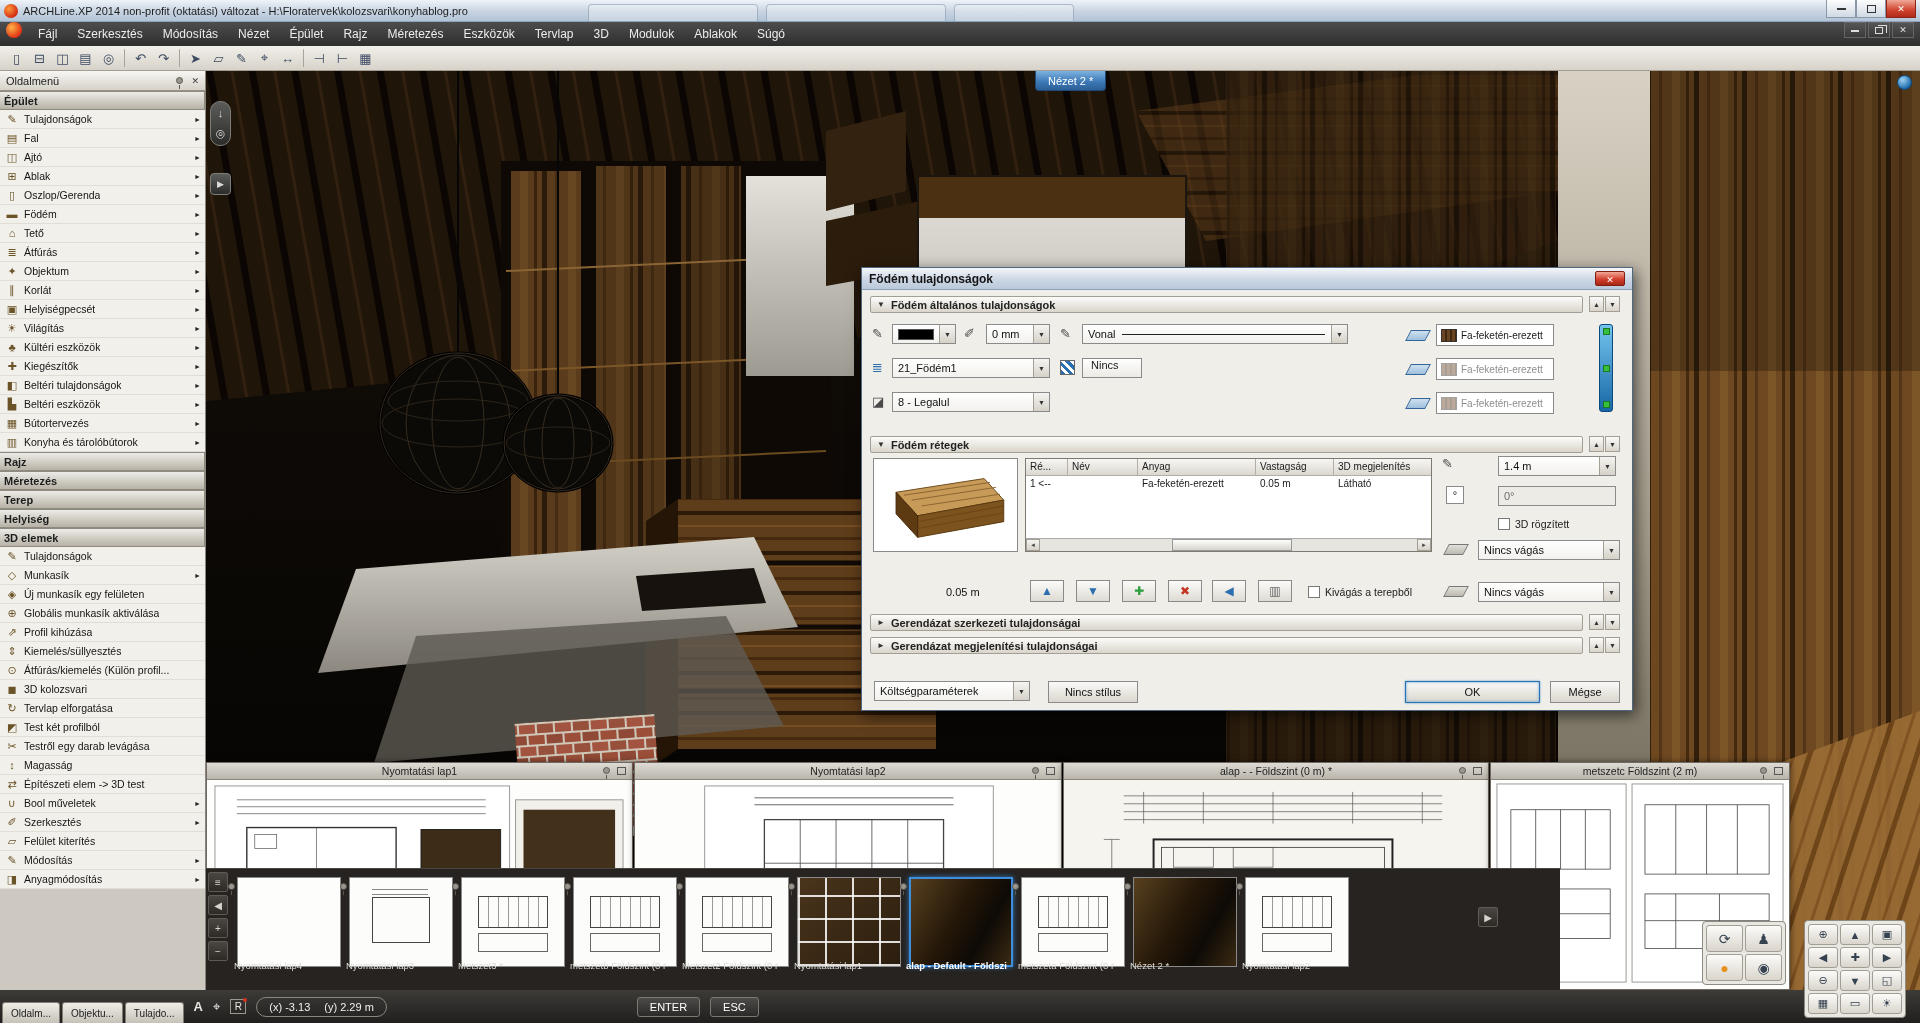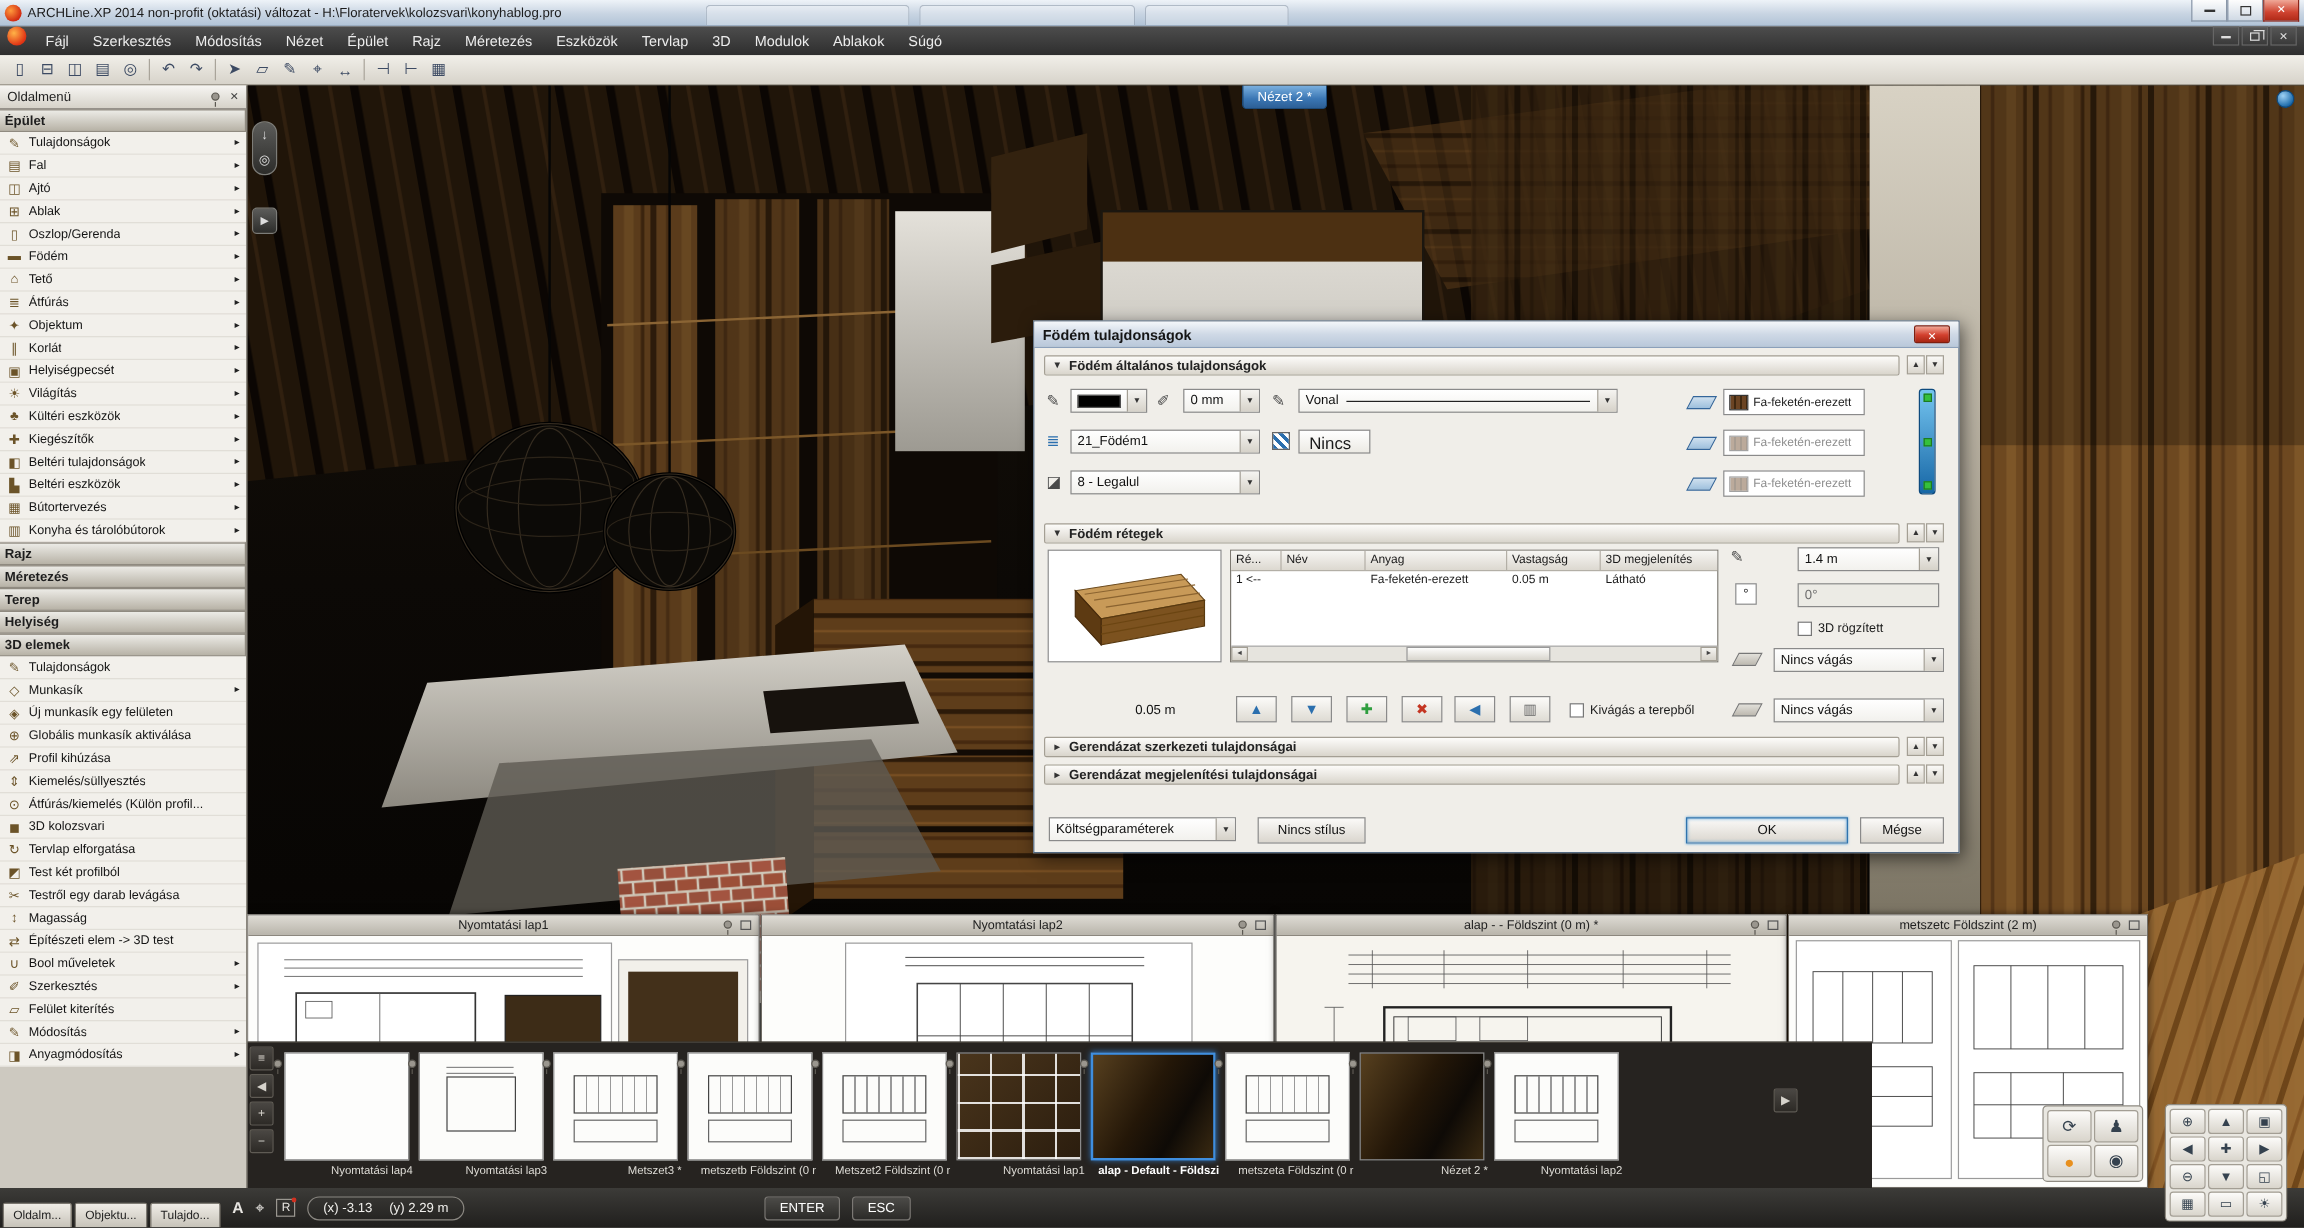--- a/index.html
+++ b/index.html
@@ -67,21 +67,21 @@
 
 
 .thumbstrip{position:absolute;left:206px;top:868px;width:1354px;height:122px;background:#262320;border-top:1px solid #4a463f;z-index:20}
 .strip-ctl{position:absolute;left:2px;top:3px;display:flex;flex-direction:column;gap:3px}
 .sc-btn{width:20px;height:20px;background:linear-gradient(#4a4743,#2d2a26);border:1px solid #5f5b54;color:#d6d3cc;font-size:10px;display:flex;align-items:center;justify-content:center;border-radius:2px}
 .sc-btn.right{position:absolute;left:1272px;top:38px}
 .thumbs{position:absolute;left:28px;top:2px;display:flex;gap:2px}
 .thumb{position:relative;width:110px;height:118px;flex:0 0 auto}
 .t-view{position:absolute;left:3px;right:3px;top:6px;height:90px;background:#fcfcfa;border:1px solid #8a8a8a}
 .thumb.selected .t-view{border:2px solid #3f8ede;box-shadow:0 0 5px #2f76c0}
-.t-label{position:absolute;left:0;right:0;bottom:8px;text-align:right;font-size:9.5px;color:#dedcd6;white-space:nowrap;overflow:hidden}
+.t-label{position:absolute;left:0;right:0;bottom:18px;text-align:left;font-size:9.5px;color:#dedcd6;white-space:nowrap;overflow:hidden}
 .thumb.selected .t-label{color:#fff;font-weight:bold}
 .tpin{position:absolute;right:6px;top:8px}
 .t-view.k-plan:before{content:"";position:absolute;left:22%;top:22%;width:54%;height:50%;border:1px solid #444}
 .t-view.k-plan:after{content:"";position:absolute;left:22%;top:12%;width:54%;height:4px;border-top:1px solid #888;border-bottom:1px solid #888}
 .t-view.k-elevation:before{content:"";position:absolute;left:16%;top:20%;width:66%;height:34%;border:1px solid #444;background:repeating-linear-gradient(90deg,transparent 0 9px,#999 9px 10px)}
 .t-view.k-elevation:after{content:"";position:absolute;left:16%;top:62%;width:66%;height:20%;border:1px solid #666}
 .t-view.k-collage{background:repeating-linear-gradient(90deg,rgba(255,255,255,.85) 0 2px,transparent 2px 27px),repeating-linear-gradient(0deg,rgba(255,255,255,.85) 0 2px,transparent 2px 23px),linear-gradient(135deg,#4a351c,#2b1d0e)}
 .t-view.k-render{background:linear-gradient(120deg,#57401f 0%,#241708 45%,#0e0a06 70%,#3a2a12 100%)}
 .t-view.k-blank{background:#fdfdfc}
 
@@ -118,21 +118,21 @@
 .sect .tri{margin-right:6px;font-size:8px;color:#333}
 .sarr{position:absolute;left:727px;display:flex;gap:1px}
 .sarr-b{width:15px;height:16px;background:linear-gradient(#fbfaf8,#d9d5cc);border:1px solid #a49f94;font-size:7px;display:flex;align-items:center;justify-content:center;color:#333}
 .dico{position:absolute;font-size:13px;color:#4a4a4a}
 .combo{position:absolute;height:20px;border:1px solid #8a8a8a;background:linear-gradient(#ffffff,#f2f1ed);display:flex;align-items:center;padding-left:5px;font-size:11px;color:#111}
 .combo .cval{white-space:nowrap;overflow:hidden}
 .combo .cbtn{margin-left:auto;width:16px;height:18px;background:linear-gradient(#f5f4f1,#d6d2c9);border-left:1px solid #a49f94;font-size:7px;display:flex;align-items:center;justify-content:center;color:#333;flex:0 0 auto}
 .combo.disabled{background:#ecebe5;color:#6e6e6e}
 .swatch{width:36px;height:11px;background:#000;border:1px solid #555}
 .cline{flex:1;border-top:1px solid #222;margin:0 6px}
-.btn-flat{position:absolute;height:20px;border:1px solid #8a8a8a;background:linear-gradient(#fff,#eceae4);font-size:14px;display:flex;align-items:flex-end;padding:0 8px}
+.btn-flat{position:absolute;height:20px;border:1px solid #8a8a8a;background:linear-gradient(#fff,#eceae4);font-size:11px;display:flex;align-items:flex-start;padding:0 8px}
 .hatch-ico{position:absolute;width:15px;height:15px;background:repeating-linear-gradient(45deg,#2b6fae 0 3px,#fff 3px 6px);border:1px solid #666}
 .mats{position:absolute;left:546px;top:34px;display:flex;flex-direction:column;gap:12px}
 .mat-row{display:flex;align-items:center;height:22px}
 .slab-ico{display:inline-block;width:20px;height:11px;border:1px solid #33659a;background:linear-gradient(#cfe0ef,#9ec0dd);transform:skewX(-28deg);margin-right:8px;flex:0 0 auto}
 .slab-ico.gray{border-color:#777;background:linear-gradient(#e2e0da,#bdb9b0)}
 .mat-btn{width:118px;height:22px;border:1px solid #8a8a8a;background:#fff;display:flex;align-items:center;padding:0 4px;gap:4px}
 .wood-ico{width:16px;height:13px;background:repeating-linear-gradient(90deg,#6b4423 0 3px,#3f2810 3px 5px);border:1px solid #333;flex:0 0 auto}
 .mat-lbl{font-size:10px;white-space:nowrap;overflow:hidden}
 .mat-row.disabled .mat-lbl{color:#8e8e8e}
 .mat-row.disabled .wood-ico{opacity:.45}

